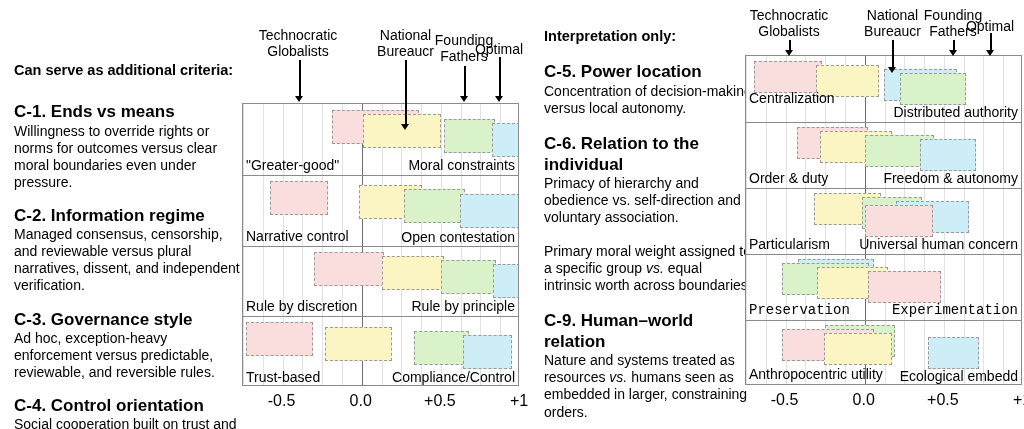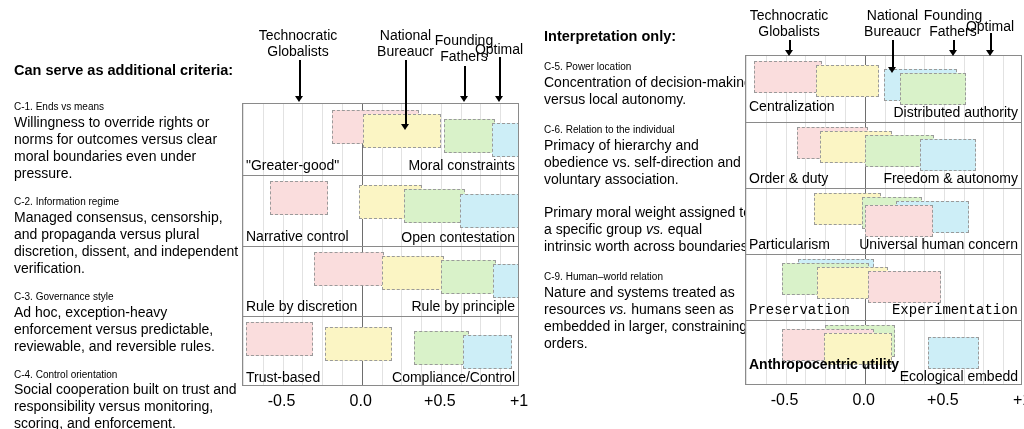--- a/index.html
+++ b/index.html
@@ -14,21 +14,21 @@
   .panel{position:absolute;top:0;height:429px;}
   #left-panel{left:0;width:520px;}
   #right-panel{left:520px;width:504px;}
 
   
   .textcol{position:absolute;top:0;}
   .section-heading{
     font-size:14.5px;font-weight:bold;line-height:1.2;
   }
   .crit{margin-top:13px;}
-  .crit-title{font-size:10px;font-weight:normal;line-height:1.25;}
+  .crit-title{font-size:17px;font-weight:bold;line-height:1.25;}
   .crit-desc{font-size:14px;font-weight:normal;line-height:1.22;}
   .it{font-style:italic;}
 
   
   .chart{position:absolute;}
   .plot{
     position:absolute;
     border:1px solid #8a8a8a;
     background:#ffffff;
     box-sizing:border-box;
@@ -70,21 +70,21 @@
   <div class="textcol" style="left:14px;top:62px;width:228px;">
     <div class="section-heading">Can serve as additional criteria:</div>
 
     <div class="crit" style="margin-top:22px;">
       <div class="crit-title">C-1. Ends vs means</div>
       <div class="crit-desc">Willingness to override rights or norms for outcomes versus clear moral boundaries even under pressure.</div>
     </div>
 
     <div class="crit" style="margin-top:14px;">
       <div class="crit-title">C-2. Information regime</div>
-      <div class="crit-desc">Managed consensus, censorship, and propaganda versus plural discretion, dissent, and independent verification.</div>
+      <div class="crit-desc">Managed consensus, censorship, and reviewable versus plural narratives, dissent, and independent verification.</div>
     </div>
 
     <div class="crit" style="margin-top:14px;">
       <div class="crit-title">C-3. Governance style</div>
       <div class="crit-desc">Ad hoc, exception-heavy enforcement versus predictable, reviewable, and reversible rules.</div>
     </div>
 
     <div class="crit" style="margin-top:14px;">
       <div class="crit-title">C-4. Control orientation</div>
       <div class="crit-desc">Social cooperation built on trust and responsibility versus monitoring, scoring, and enforcement.</div>
@@ -212,21 +212,21 @@
         <div class="gridline" style="left: 197.857px;"></div>
         <div class="gridline" style="left: 217.643px;"></div>
         <div class="gridline" style="left: 237.429px;"></div>
         <div class="gridline" style="left: 257.214px;"></div>
         <div class="zeroline" style="left: 118.714px;"></div>
         <div class="row" style="top: 0px; height: 66px;">
           <div class="box" style="left: 7.91429px; width: 68.0629px; top: 5px; height: 32px; background: rgb(250, 221, 221);"></div>
           <div class="box" style="left: 69.6457px; width: 63.3143px; top: 9px; height: 32px; background: rgb(251, 245, 196);"></div>
           <div class="box" style="left: 137.709px; width: 72.8114px; top: 13px; height: 32px; background: rgb(205, 238, 247);"></div>
           <div class="box" style="left: 153.537px; width: 66.48px; top: 17px; height: 32px; background: rgb(217, 242, 201);"></div>
-          <div class="endlabel l" style="bottom: 9px;">Centralization</div>
+          <div class="endlabel l" style="bottom: 17px;">Centralization</div>
           <div class="endlabel r" style="bottom: 3px;">Distributed authority</div>
         </div>
         <div class="rowsep" style="top: 66px;"></div>
         <div class="row" style="top: 66px; height: 66px;">
           <div class="box" style="left: 50.6514px; width: 71.2286px; top: 5px; height: 32px; background: rgb(250, 221, 221);"></div>
           <div class="box" style="left: 74.3943px; width: 71.2286px; top: 9px; height: 32px; background: rgb(251, 245, 196);"></div>
           <div class="box" style="left: 118.714px; width: 69.6457px; top: 13px; height: 32px; background: rgb(217, 242, 201);"></div>
           <div class="box" style="left: 174.114px; width: 55.4px; top: 17px; height: 32px; background: rgb(205, 238, 247);"></div>
           <div class="endlabel l" style="bottom: 3px;">Order &amp; duty</div>
           <div class="endlabel r" style="bottom: 3px;">Freedom &amp; autonomy</div>
@@ -248,21 +248,21 @@
           <div class="box" style="left: 121.88px; width: 72.8114px; top: 17px; height: 32px; background: rgb(250, 221, 221);"></div>
           <div class="endlabel l" style="bottom: 3px;">Preservation</div>
           <div class="endlabel r" style="bottom: 3px;">Experimentation</div>
         </div>
         <div class="rowsep" style="top: 264px;"></div>
         <div class="row" style="top: 264px; height: 66px;">
           <div class="box" style="left: 79.1429px; width: 69.6457px; top: 5px; height: 32px; background: rgb(217, 242, 201);"></div>
           <div class="box" style="left: 36.4057px; width: 91.8057px; top: 9px; height: 32px; background: rgb(250, 221, 221);"></div>
           <div class="box" style="left: 77.56px; width: 68.0629px; top: 13px; height: 32px; background: rgb(251, 245, 196);"></div>
           <div class="box" style="left: 182.029px; width: 50.6514px; top: 17px; height: 32px; background: rgb(205, 238, 247);"></div>
-          <div class="endlabel l" style="bottom: 15px; font-weight: bold;">Anthropocentric utility</div>
+          <div class="endlabel l" style="bottom: 5px;">Anthropocentric utility</div>
           <div class="endlabel r" style="bottom: 3px;">Ecological embedd</div>
         </div>
       </div>
       <div class="tick" style="left: 40.5714px; top: 391px;">-0.5</div>
       <div class="tick" style="left: 119.714px; top: 391px;">0.0</div>
       <div class="tick" style="left: 198.857px; top: 391px;">+0.5</div>
       <div class="tick" style="left: 278px; top: 391px;">+1</div>
       <div class="toplabel" style="left: -15px; top: 8px; width: 120px;">Technocratic<br>Globalists</div>
       <div class="arrow" style="left: 41px; top: 40px; height: 16px;">
         <div class="shaft" style="height: 10px;"></div>

